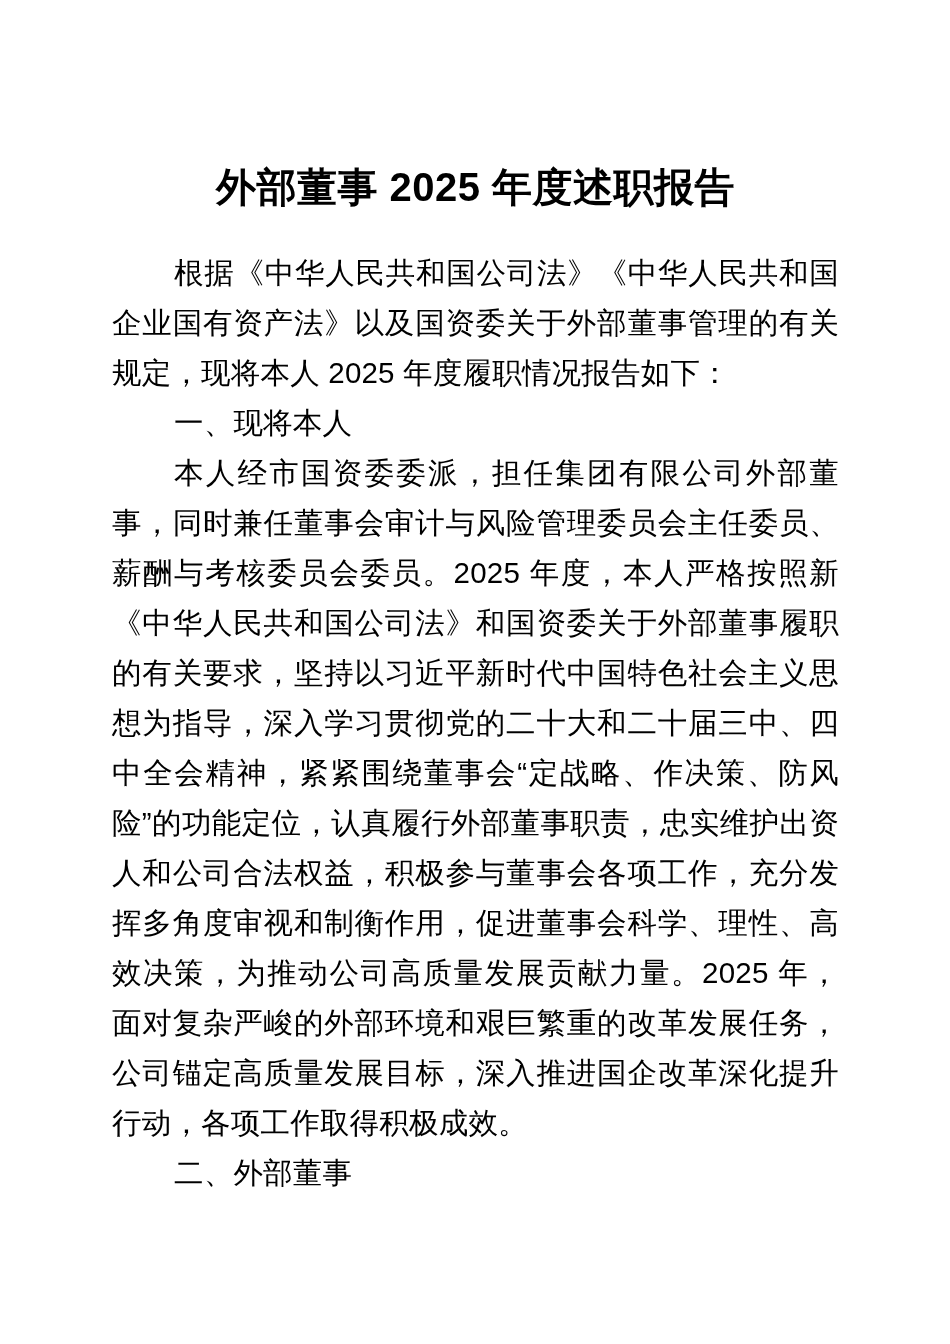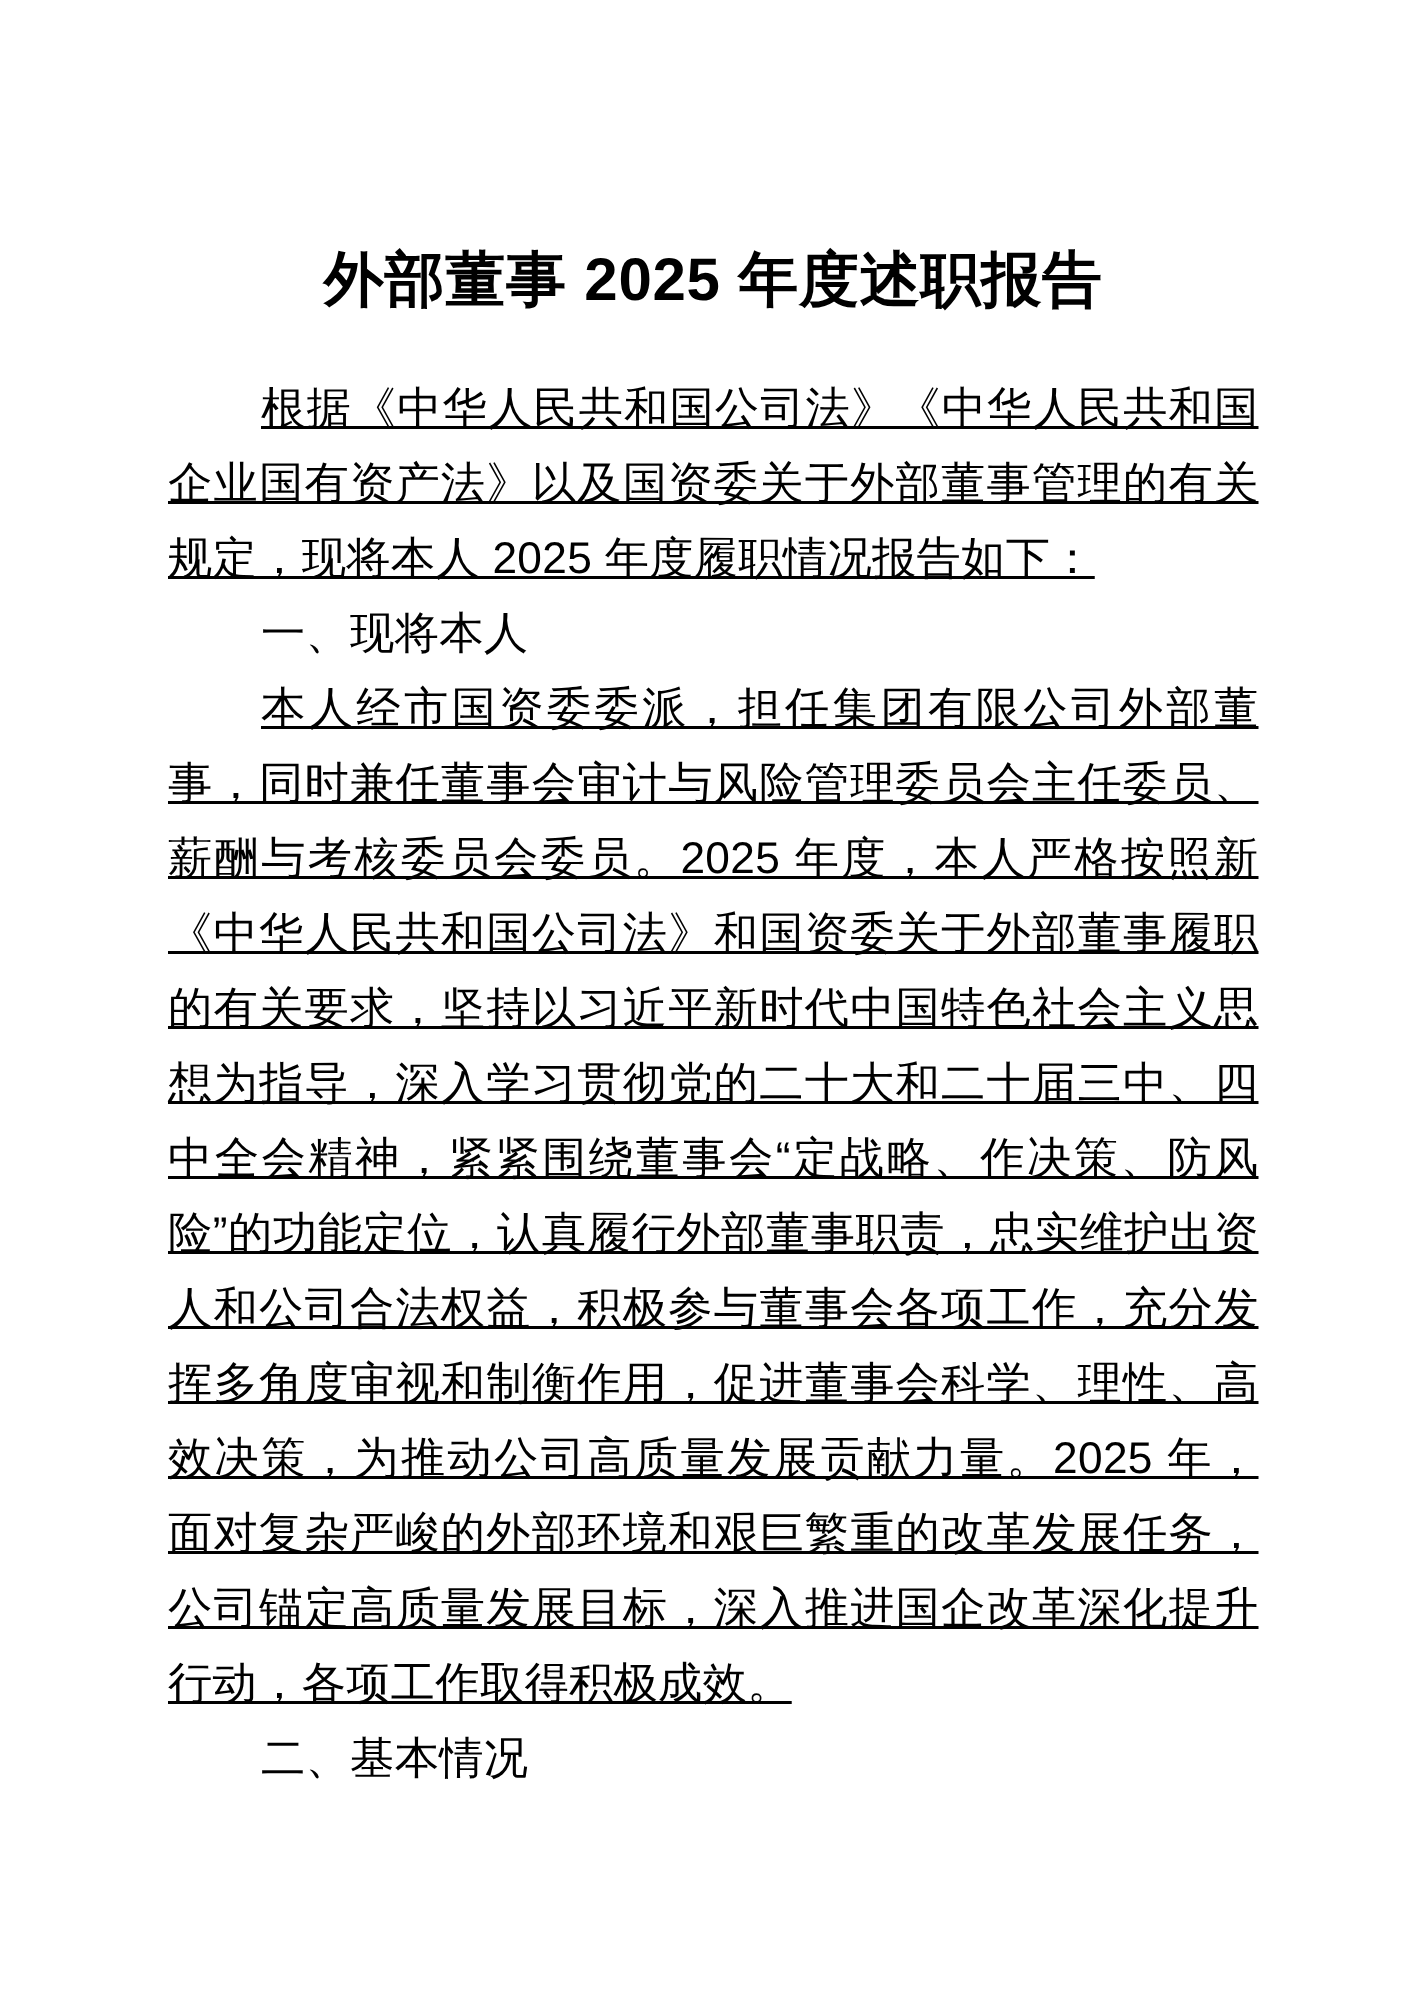--- a/index.html
+++ b/index.html
@@ -42,21 +42,20 @@
     line-height: 50px;
     text-align: justify;
     text-justify: inter-ideograph;
     text-align-last: left;
     margin: 0;
     letter-spacing: 0.2px;
     word-break: break-all;
   }
   .para.indent {
     text-indent: 62px;
-    text-decoration: underline;
   }
   .heading {
     font-size: 29.5px;
     line-height: 50px;
     text-indent: 62px;
     margin: 0;
     letter-spacing: 0.2px;
   }
 </style>
 </head>
@@ -66,16 +65,16 @@
   <div class="doc-body">
 
     <h1 class="doc-title">外部董事 2025 年度述职报告</h1>
 
     <p class="para indent">根据《中华人民共和国公司法》《中华人民共和国企业国有资产法》以及国资委关于外部董事管理的有关规定，现将本人 2025 年度履职情况报告如下：</p>
 
     <p class="heading">一、现将本人</p>
 
     <p class="para indent">本人经市国资委委派，担任集团有限公司外部董事，同时兼任董事会审计与风险管理委员会主任委员、薪酬与考核委员会委员。2025 年度，本人严格按照新《中华人民共和国公司法》和国资委关于外部董事履职的有关要求，坚持以习近平新时代中国特色社会主义思想为指导，深入学习贯彻党的二十大和二十届三中、四中全会精神，紧紧围绕董事会“定战略、作决策、防风险”的功能定位，认真履行外部董事职责，忠实维护出资人和公司合法权益，积极参与董事会各项工作，充分发挥多角度审视和制衡作用，促进董事会科学、理性、高效决策，为推动公司高质量发展贡献力量。2025 年，面对复杂严峻的外部环境和艰巨繁重的改革发展任务，公司锚定高质量发展目标，深入推进国企改革深化提升行动，各项工作取得积极成效。</p>
 
-    <p class="heading">二、基本情况</p>
+    <p class="heading">二、外部董事</p>
 
   </div>
 </div>
 
 </body></html>

